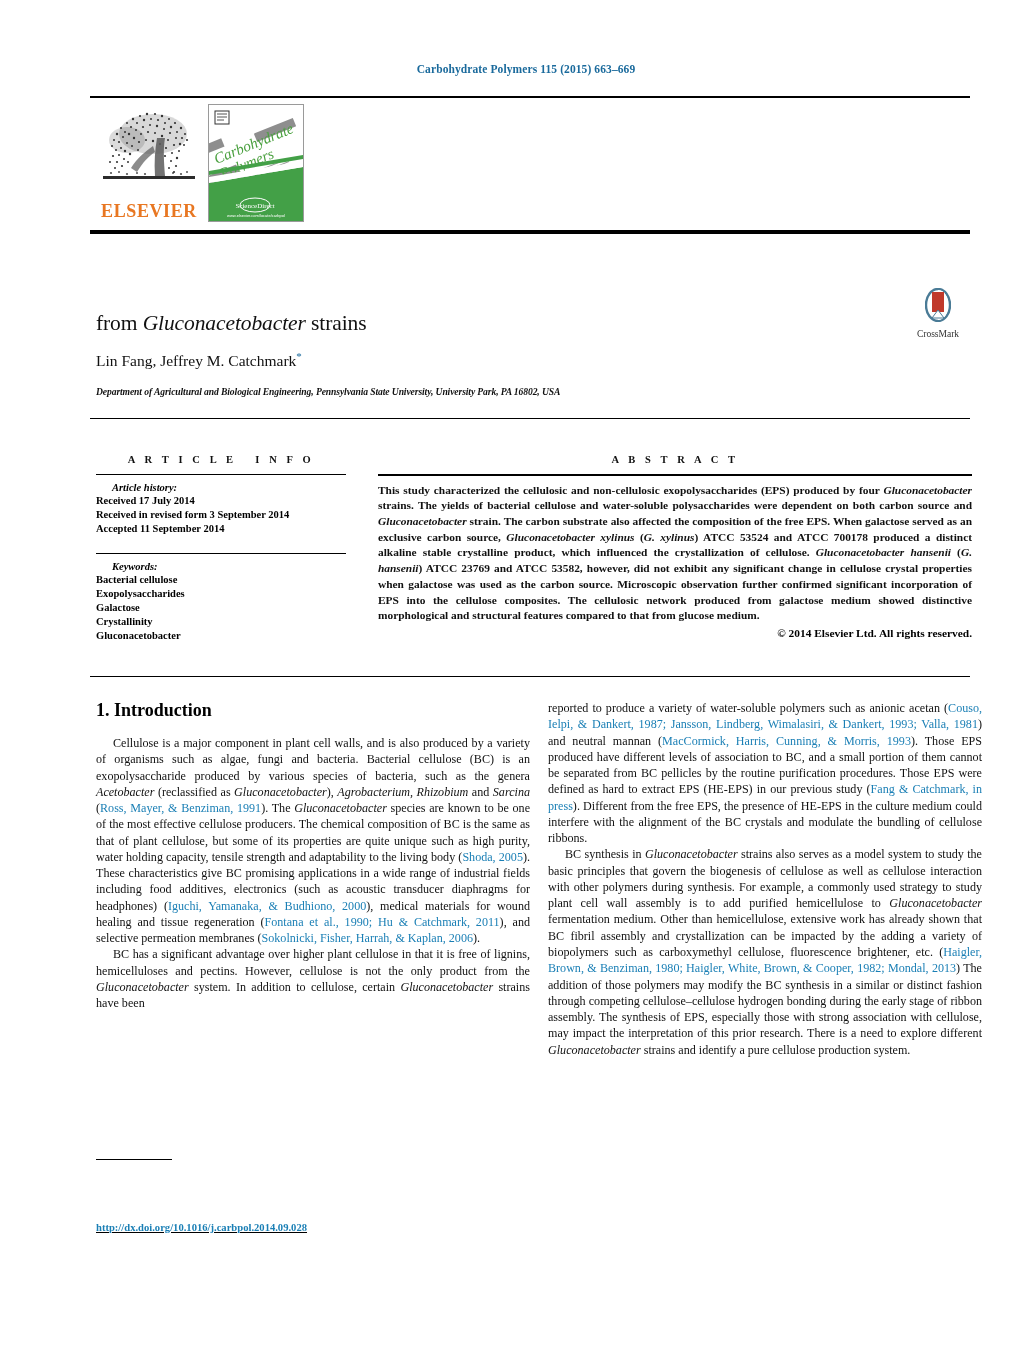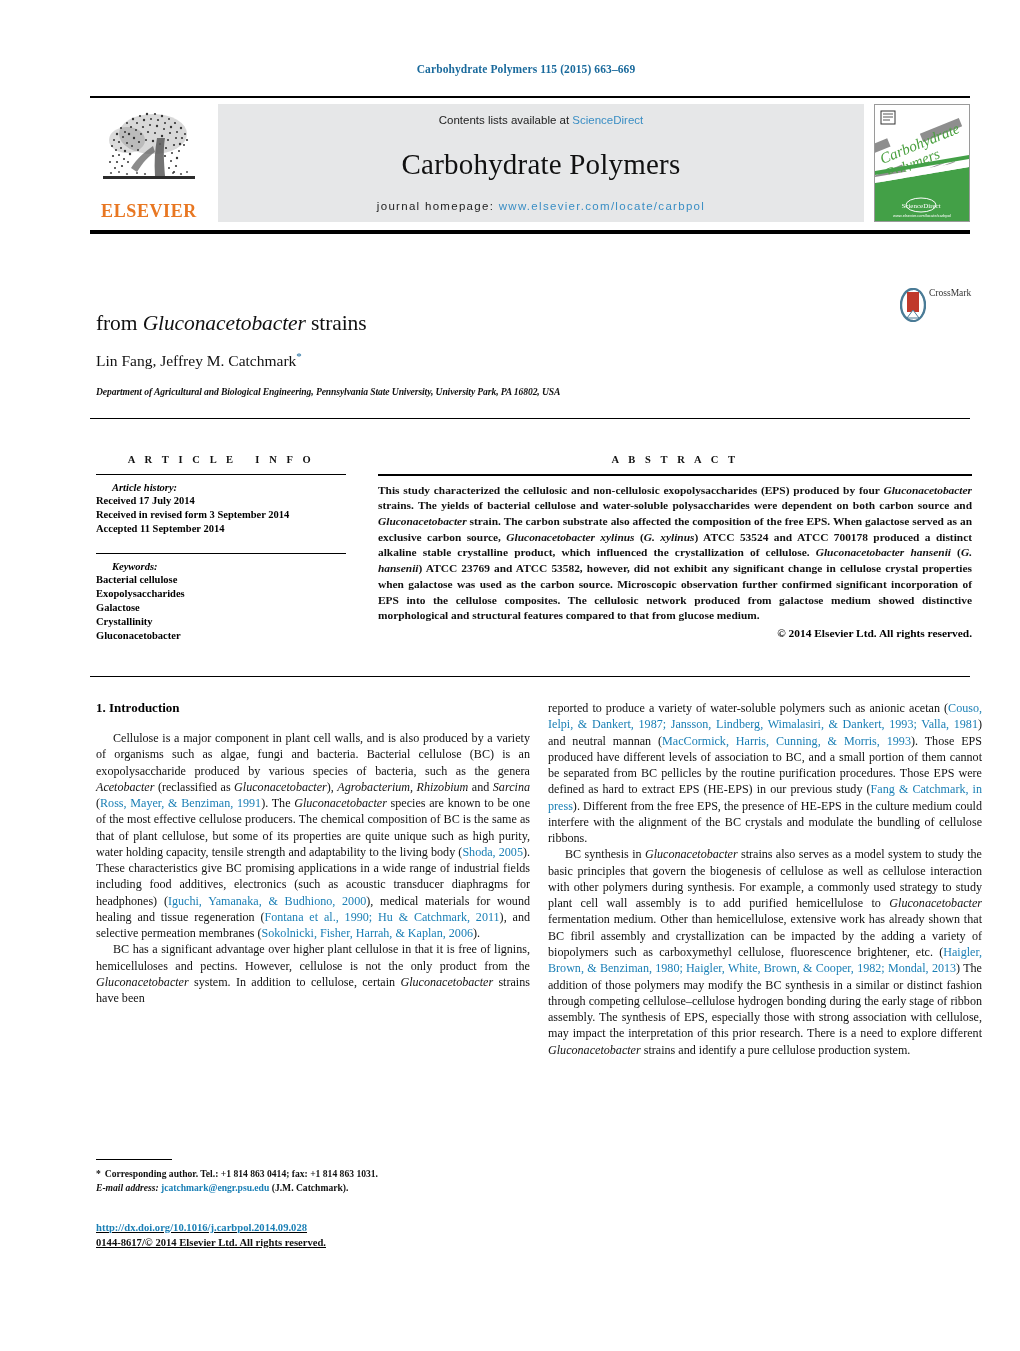--- a/index.html
+++ b/index.html
@@ -157,21 +157,23 @@
     font-size: 9.6px;
     color: #111;
     letter-spacing: -0.1px;
   }
 
   .crossmark {
     position: absolute;
     left: 884px; top: 288px;
     width: 76px; height: 42px;
     display: flex;
+    align-items: center;
     gap: 3px;
+    flex-direction: column;
   }
   .crossmark-label {
     font-family: "Liberation Serif", serif;
     font-size: 9.5px;
     color: #333;
   }
 
   
   .section-rule {
     position: absolute;
@@ -256,21 +258,21 @@
     left: 80px; top: 700px;
     width: 434px;
   }
   .body-right {
     position: absolute;
     left: 532px; top: 700px;
     width: 434px;
   }
   .sec-title {
     font-family: "Liberation Serif", serif;
-    font-size: 13px;
+    font-size: 18px;
     font-weight: bold;
     margin: 0 0 14px 0;
   }
   .para {
     font-family: "Liberation Serif", serif;
     font-size: 12.1px;
     line-height: 1.345;
     text-align: justify;
     margin: 0;
     color: #111;
@@ -421,29 +423,20 @@
                   <circle cx="76" cy="67" r="1.0"></circle>
                 <circle cx="84" cy="68" r="1.1"></circle>
                   <circle cx="90" cy="66" r="1.0"></circle>
               </g>
             </g>
           </svg>
         </span>
         <div class="elsevier-word">ELSEVIER</div>
       </div>
 
-      <div class="masthead-center">
-        <div class="contents-line">
-          <span>Contents lists available at </span><span class="sd-link">ScienceDirect</span>
-        </div>
-        <div class="journal-name">Carbohydrate Polymers</div>
-        <div class="homepage-line">
-          <span>journal homepage: </span><span class="hp-url">www.elsevier.com/locate/carbpol</span>
-        </div>
-      </div>
 
       <div class="cover-thumb">
         <svg width="94" height="116" viewBox="0 0 94 116" xmlns="http://www.w3.org/2000/svg">
           <rect x="0" y="0" width="94" height="116" fill="#ffffff"></rect>
           <rect x="6" y="6" width="14" height="13" fill="none" stroke="#333" stroke-width="1"></rect>
           <path d="M8 9 h10 M8 12 h10 M8 15 h7" stroke="#555" stroke-width="1"></path>
           <g transform="rotate(-22 47 58)">
             <rect x="-6" y="22" width="30" height="9" fill="#8e8e8e"></rect>
             <rect x="56" y="30" width="42" height="9" fill="#8e8e8e"></rect>
             <rect x="-6" y="52" width="34" height="8" fill="#8e8e8e"></rect>
@@ -528,23 +521,18 @@
     <p class="para"><span>BC has a significant advantage over higher plant cellulose in that it is free of lignins, hemicelluloses and pectins. However, cellulose is not the only product from the </span><span class="it">Gluconacetobacter</span><span> system. In addition to cellulose, certain </span><span class="it">Gluconacetobacter</span><span> strains have been</span></p>
   </div>
 
   <div class="body-right">
     <p class="para no-indent"><span>reported to produce a variety of water-soluble polymers such as anionic acetan (</span><span class="ref">Couso, Ielpi, &amp; Dankert, 1987; Jansson, Lindberg, Wimalasiri, &amp; Dankert, 1993; Valla, 1981</span><span>) and neutral mannan (</span><span class="ref">MacCormick, Harris, Cunning, &amp; Morris, 1993</span><span>). Those EPS produced have different levels of association to BC, and a small portion of them cannot be separated from BC pellicles by the routine purification procedures. Those EPS were defined as hard to extract EPS (HE-EPS) in our previous study (</span><span class="ref">Fang &amp; Catchmark, in press</span><span>). Different from the free EPS, the presence of HE-EPS in the culture medium could interfere with the alignment of the BC crystals and modulate the bundling of cellulose ribbons.</span></p>
 
     <p class="para"><span>BC synthesis in </span><span class="it">Gluconacetobacter</span><span> strains also serves as a model system to study the basic principles that govern the biogenesis of cellulose as well as cellulose interaction with other polymers during synthesis. For example, a commonly used strategy to study plant cell wall assembly is to add purified hemicellulose to </span><span class="it">Gluconacetobacter</span><span> fermentation medium. Other than hemicellulose, extensive work has already shown that BC fibril assembly and crystallization can be impacted by the adding a variety of biopolymers such as carboxymethyl cellulose, fluorescence brightener, etc. (</span><span class="ref">Haigler, Brown, &amp; Benziman, 1980; Haigler, White, Brown, &amp; Cooper, 1982; Mondal, 2013</span><span>) The addition of those polymers may modify the BC synthesis in a similar or distinct fashion through competing cellulose–cellulose hydrogen bonding during the early stage of ribbon assembly. The synthesis of EPS, especially those with strong association with cellulose, may impact the interpretation of this prior research. There is a need to explore different </span><span class="it">Gluconacetobacter</span><span> strains and identify a pure cellulose production system.</span></p>
   </div>
 
   <div class="foot-rule"></div>
-  <div class="footnote">
-    <div class="footnote-row"><span class="fn-star">*</span><span>Corresponding author. Tel.: +1 814 863 0414; fax: +1 814 863 1031.</span></div>
-    <div class="footnote-row"><span class="em-label">E-mail address:</span> <span class="mail">jcatchmark@engr.psu.edu</span> <span>(J.M. Catchmark).</span></div>
-  </div>
 
   <div class="doi-block">
     <div class="doi-link">http://dx.doi.org/10.1016/j.carbpol.2014.09.028</div>
-    <div class="issn-line">0144-8617/© 2014 Elsevier Ltd. All rights reserved.</div>
   </div>
 
 </div>
 
 </body></html>

